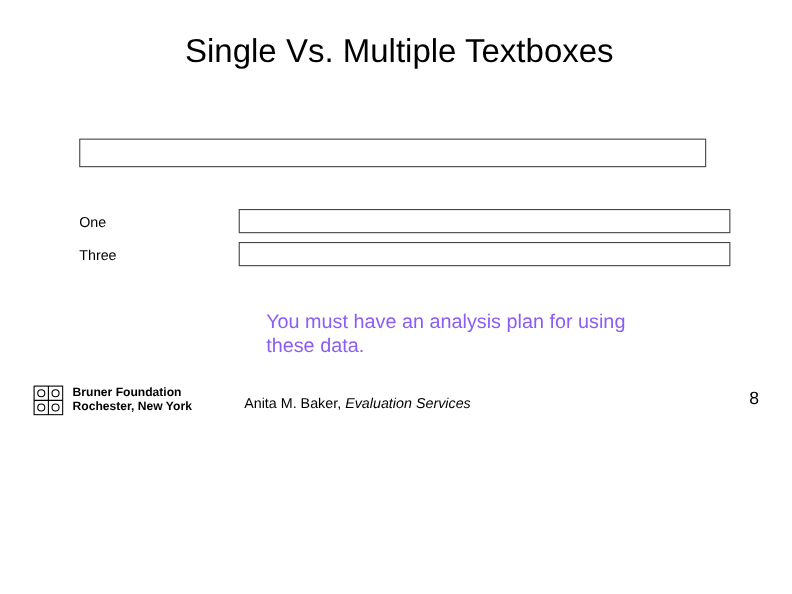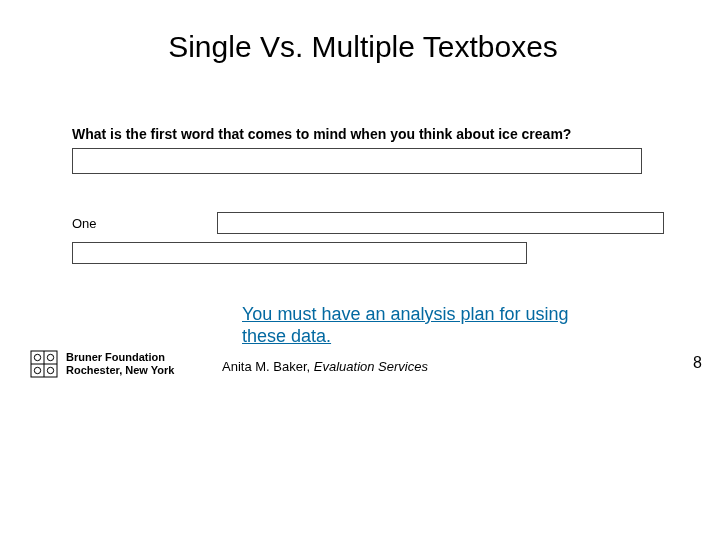--- a/index.html
+++ b/index.html
@@ -5,49 +5,49 @@
   * { margin: 0; padding: 0; box-sizing: border-box; }
   html, body { width: 720px; height: 540px; background: #fff; font-family: Arial, Helvetica, sans-serif; overflow: hidden; }
   .slide { width: 720px; height: 396px; position: relative; padding: 24px 56px 20px 62px; }
   .title { font-family: "Trebuchet MS", "Lucida Sans", Verdana, sans-serif; font-size: 30px; font-weight: 400; text-align: center; margin-top: 6px; margin-bottom: 62px; color: #000; }
   .q1-label { font-size: 14px; font-weight: 700; color: #000; margin: 0 0 6px 10px; }
   .q1-box { width: 570px; height: 26px; border: 1px solid #444; margin: 0 0 38px 10px; }
   .q2-label { font-size: 14px; font-weight: 700; color: #000; margin: 0 0 10px 10px; }
   .row { display: flex; align-items: center; margin: 0 0 8px 10px; gap: 32px; }
   .row-label { width: 115px; font-size: 13px; color: #000; }
   .row-input { width: 455px; height: 22px; border: 1px solid #444; }
-  .note { font-family: "Trebuchet MS", "Lucida Sans", Verdana, sans-serif; font-size: 18px; font-weight: 400; color: #0369a1; margin: 40px 0 0 180px; max-width: 360px; line-height: 1.2; text-decoration: underline; }
-  .footer { position: absolute; bottom: 18px; left: 0; right: 0; height: 38px; }
+  .note { font-family: "Trebuchet MS", "Lucida Sans", Verdana, sans-serif; font-size: 18px; font-weight: 400; color: #8b5cf6; margin: 40px 0 0 180px; max-width: 360px; line-height: 1.2; }
+  .footer { position: absolute; bottom: 18px; left: 0; right: 12px; height: 38px; }
   .footer-left { position: absolute; left: 30px; bottom: 0; display: flex; align-items: center; }
   .logo { width: 28px; height: 28px; margin-right: 8px; }
   .org { font-size: 11px; line-height: 1.15; color: #000; }
   .org-name { font-weight: 700; }
   .org-loc { font-weight: 700; }
   .attr { position: absolute; left: 222px; bottom: 4px; font-size: 13px; color: #000000; }
   .attr-em { font-style: italic; }
   .pagenum { position: absolute; right: 18px; bottom: 6px; font-size: 16px; color: #000; }
   
   .logo svg { display: block; }
 </style>
 </head>
 <body>
 
 <div class="slide">
 
   <h1 class="title">Single Vs. Multiple Textboxes</h1>
 
-  <div class="q1-label">What is the first word that comes to mind when you think about ice cream?</div>
   <div class="q1-box"></div>
 
 
   <div class="row">
     <div class="row-label">One</div>
     <div class="row-input"></div>
   </div>
   <div class="row">
+    <div class="row-label">Three</div>
     <div class="row-input"></div>
   </div>
 
   <div class="note">You must have an analysis plan for using these data.</div>
 
   <div class="footer">
     <div class="footer-left">
       <span class="logo">
         <svg viewBox="0 0 28 28" width="28" height="28">
           <rect x="1" y="1" width="26" height="26" fill="none" stroke="#000" stroke-width="1"></rect>

